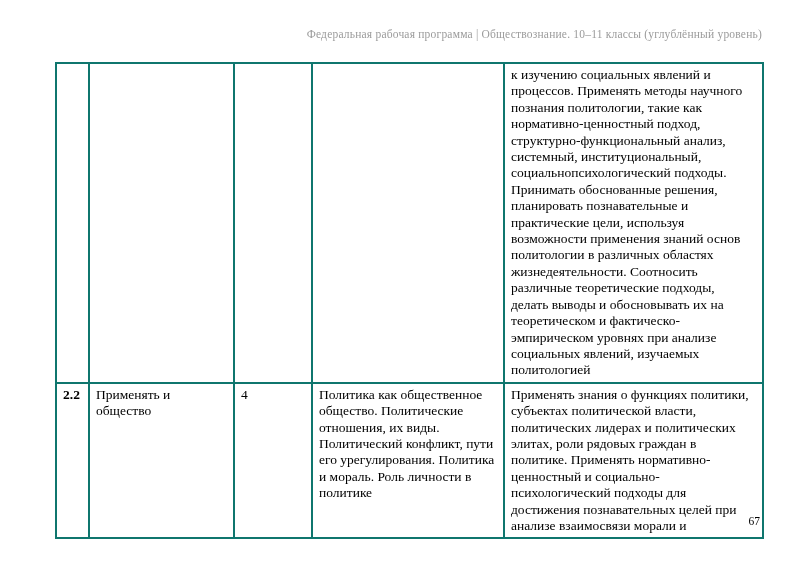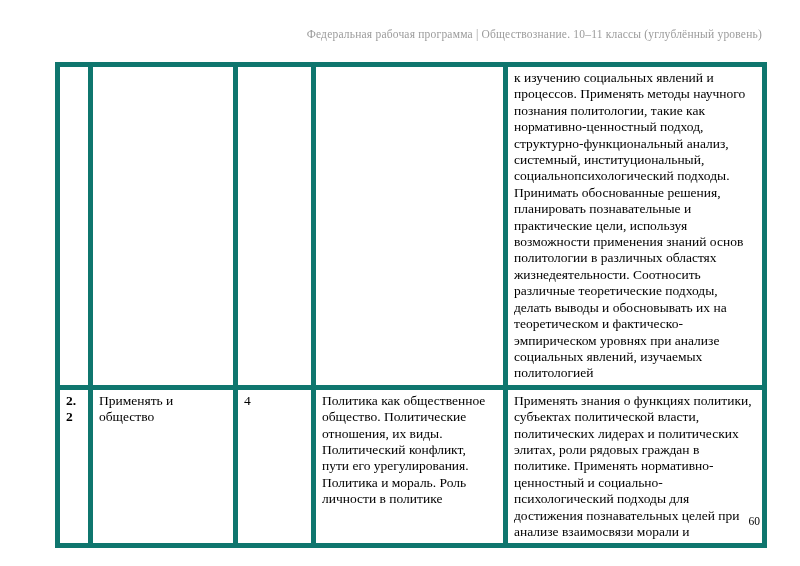--- a/index.html
+++ b/index.html
@@ -28,21 +28,21 @@
   }
   table.program-table {
     position: absolute;
     left: 55px;
     top: 62px;
     width: 707px;
     border-collapse: collapse;
     table-layout: fixed;
   }
   table.program-table td {
-    border: 5px solid #0f766e;
+    border: 2px solid #0f766e;
     vertical-align: top;
     padding: 3px 7px 3px 6px;
     font-size: 13.5px;
     line-height: 16.4px;
     word-wrap: break-word;
   }
   .col-num   { width: 33px;  }
   .col-topic { width: 145px; }
   .col-hours { width: 78px;  }
   .col-content  { width: 192px; }
@@ -84,15 +84,15 @@
       <tr class="row-topic">
         <td class="cell-num">2.2</td>
         <td>Применять и общество</td>
         <td>4</td>
         <td>Политика как общественное общество. Политические отношения, их виды. Политический конфликт, пути его урегулирования. Политика и мораль. Роль личности в политике</td>
         <td>Применять знания о функциях политики, субъектах политической власти, политических лидерах и политических элитах, роли рядовых граждан в политике. Применять нормативно-ценностный и социально-психологический подходы для достижения познавательных целей при анализе взаимосвязи морали и</td>
       </tr>
     </tbody>
   </table>
 
-  <div class="page-number">60</div>
+  <div class="page-number">67</div>
 
 </div>
 
 </body></html>

